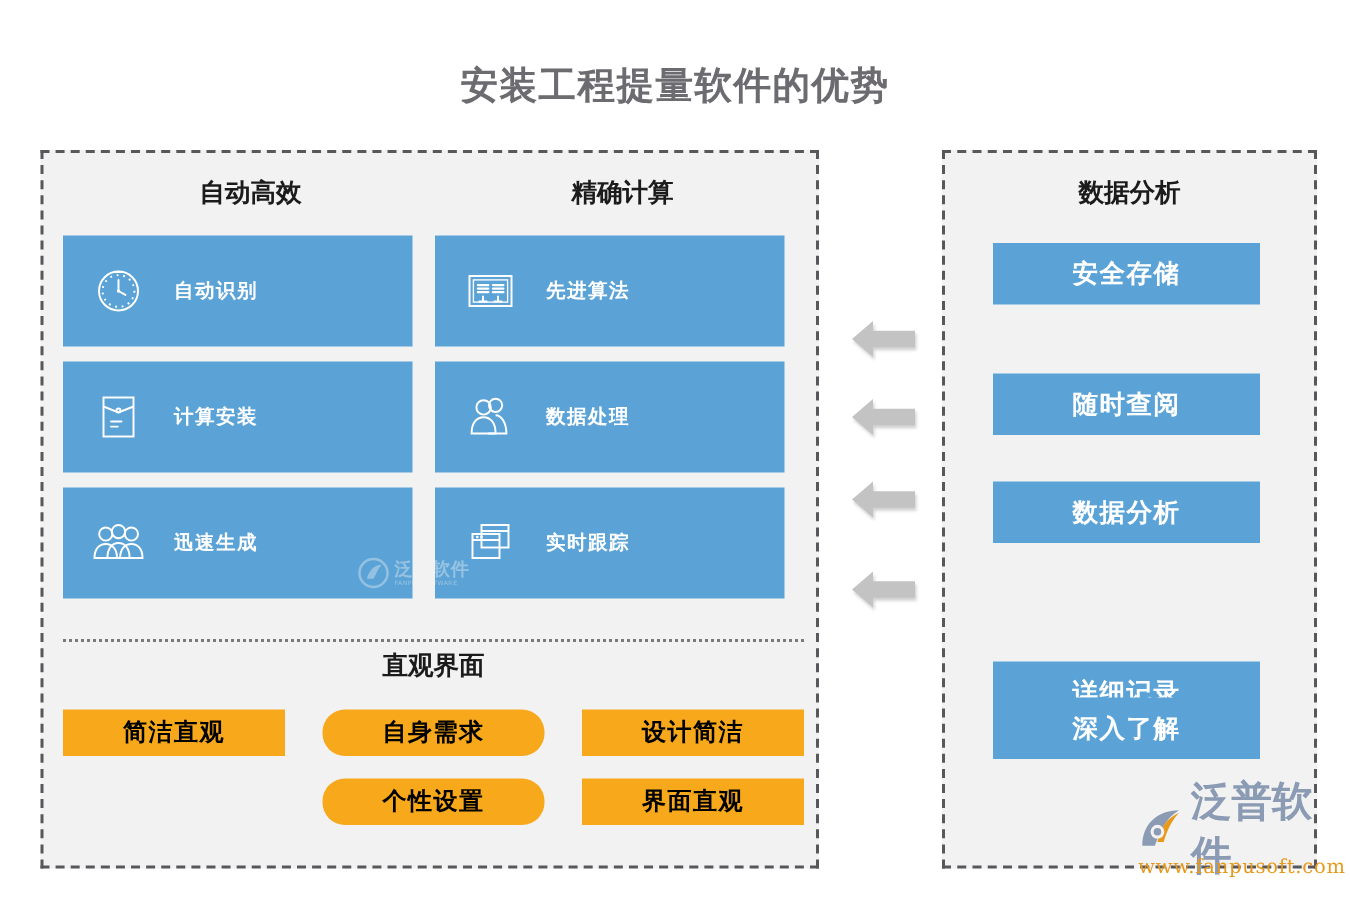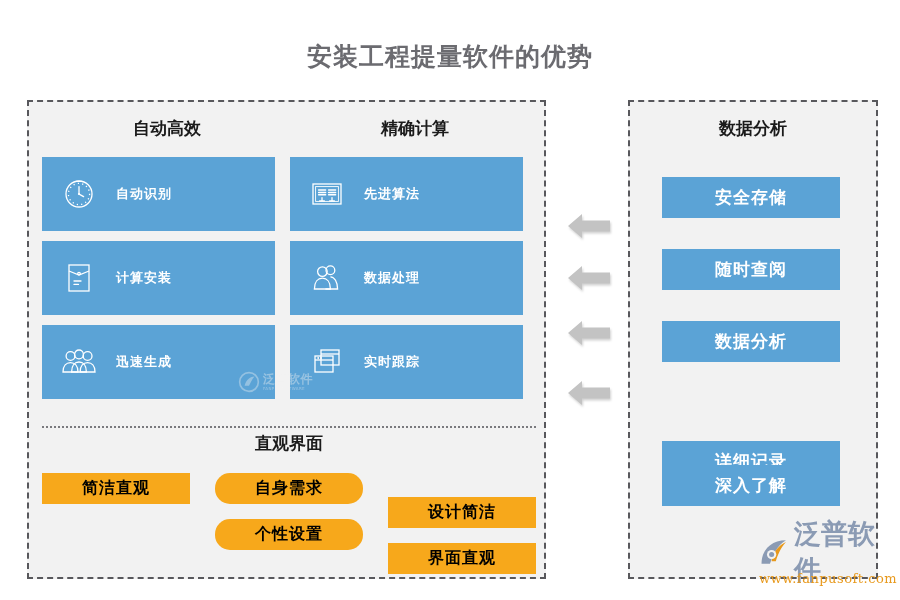--- a/index.html
+++ b/index.html
@@ -101,40 +101,40 @@
     font-weight: bold;
     letter-spacing: 1px;
     display: flex;
     align-items: center;
     justify-content: center;
     height: 31px;
     width: 148px;
   }
   .chip-c1 { left: 13px; }
   .chip-c2 { left: 186px; border-radius: 15px; }
-  .chip-c3 { left: 359px; margin-top: 24px; }
+  .chip-c3 { left: 359px; }
   .chip-r1 { top: 371px; }
   .chip-r2 { top: 417px; }
 
   
   .data-bar {
     position: absolute;
     left: 32px;
     width: 178px;
     height: 41px;
     background: #5ba3d6;
     color: #ffffff;
     font-size: 17px;
     font-weight: bold;
     letter-spacing: 1px;
     display: flex;
     align-items: center;
     justify-content: center;
   }
-  .db-1 { top: 75px; }
+  .db-1 { top: 60px; }
   .db-2 { top: 147px; }
   .db-3 { top: 219px; }
   .db-4 { top: 291px; margin-top: 48px; }
   .db-5 { top: 363px; }
 
   
   .arrow {
     position: absolute;
     left: 568px;
     width: 42px;

